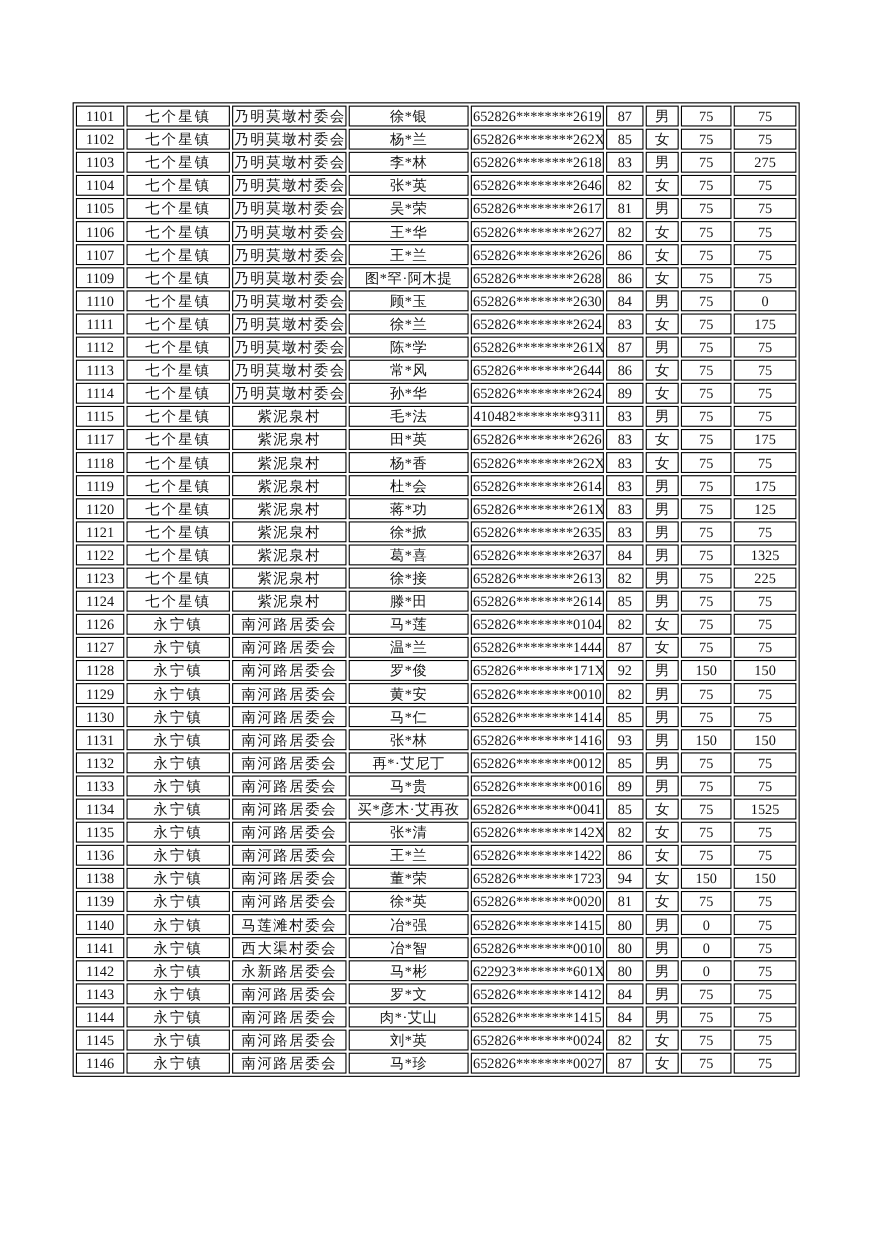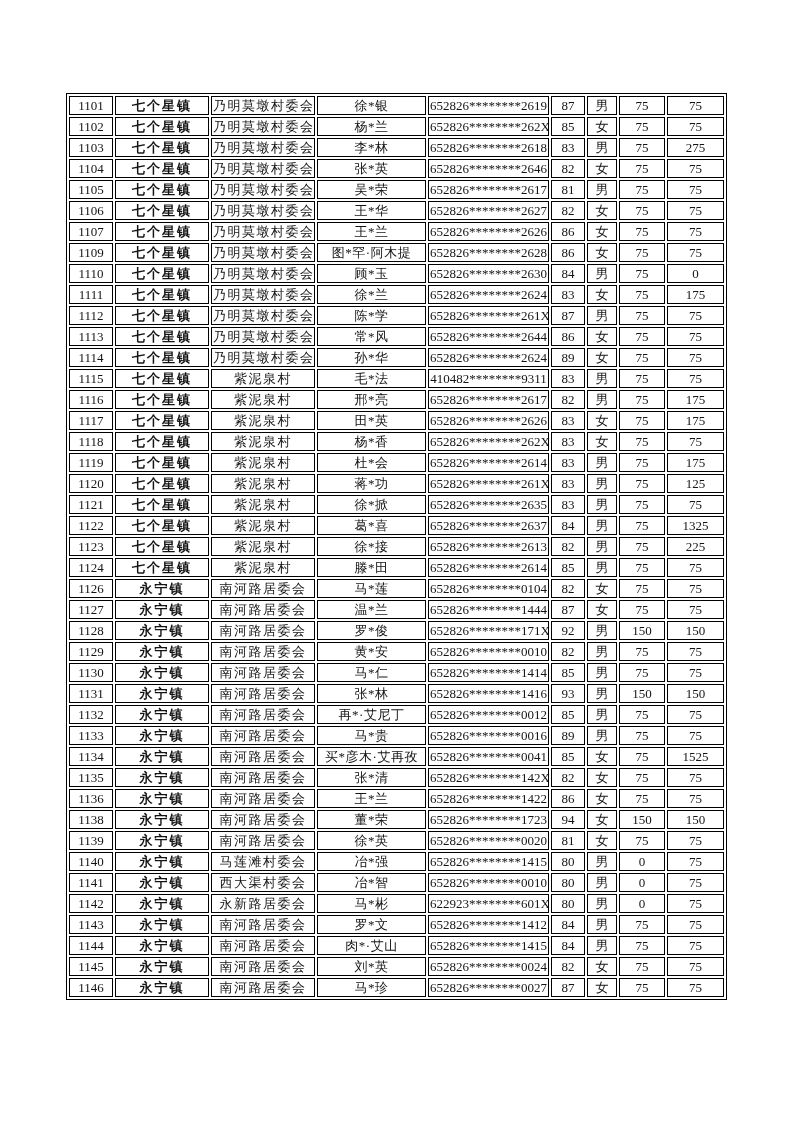--- a/index.html
+++ b/index.html
@@ -32,21 +32,21 @@
     height: 18px;
     padding: 0 1px;
     text-align: center;
     vertical-align: middle;
     white-space: nowrap;
     overflow: hidden;
     font-size: 13px;
     line-height: 17px;
   }
   td.zh { font-size: 12.5px; }
-  td.c-town { letter-spacing: 2px; font-weight: bold; }
+  td.c-town { letter-spacing: 2px; }
   td.c-village { letter-spacing: 1.5px; margin-top: 28px; }
   td.c-name { letter-spacing: 0.5px; }
   td.c-id { font-size: 13px; letter-spacing: 0; }
   col.w-no   { width: 44px; }
   col.w-town { width: 94px; }
   col.w-vil  { width: 104px; }
   col.w-name { width: 109px; }
   col.w-id   { width: 121px; }
   col.w-age  { width: 34px; }
   col.w-sex  { width: 30px; }
@@ -218,31 +218,20 @@
     <td class="c-town zh">七个星镇</td>
     <td class="c-village zh">紫泥泉村</td>
     <td class="c-name zh">毛*法</td>
     <td class="c-id">410482********9311</td>
     <td class="c-age">83</td>
     <td class="c-gender zh">男</td>
     <td class="c-amt1">75</td>
     <td class="c-amt2">75</td>
   </tr>
         <tr>
-    <td class="c-no">1116</td>
-    <td class="c-town zh">七个星镇</td>
-    <td class="c-village zh">紫泥泉村</td>
-    <td class="c-name zh">邢*亮</td>
-    <td class="c-id">652826********2617</td>
-    <td class="c-age">82</td>
-    <td class="c-gender zh">男</td>
-    <td class="c-amt1">75</td>
-    <td class="c-amt2">175</td>
-  </tr>
-        <tr>
     <td class="c-no">1117</td>
     <td class="c-town zh">七个星镇</td>
     <td class="c-village zh">紫泥泉村</td>
     <td class="c-name zh">田*英</td>
     <td class="c-id">652826********2626</td>
     <td class="c-age">83</td>
     <td class="c-gender zh">女</td>
     <td class="c-amt1">75</td>
     <td class="c-amt2">175</td>
   </tr>

